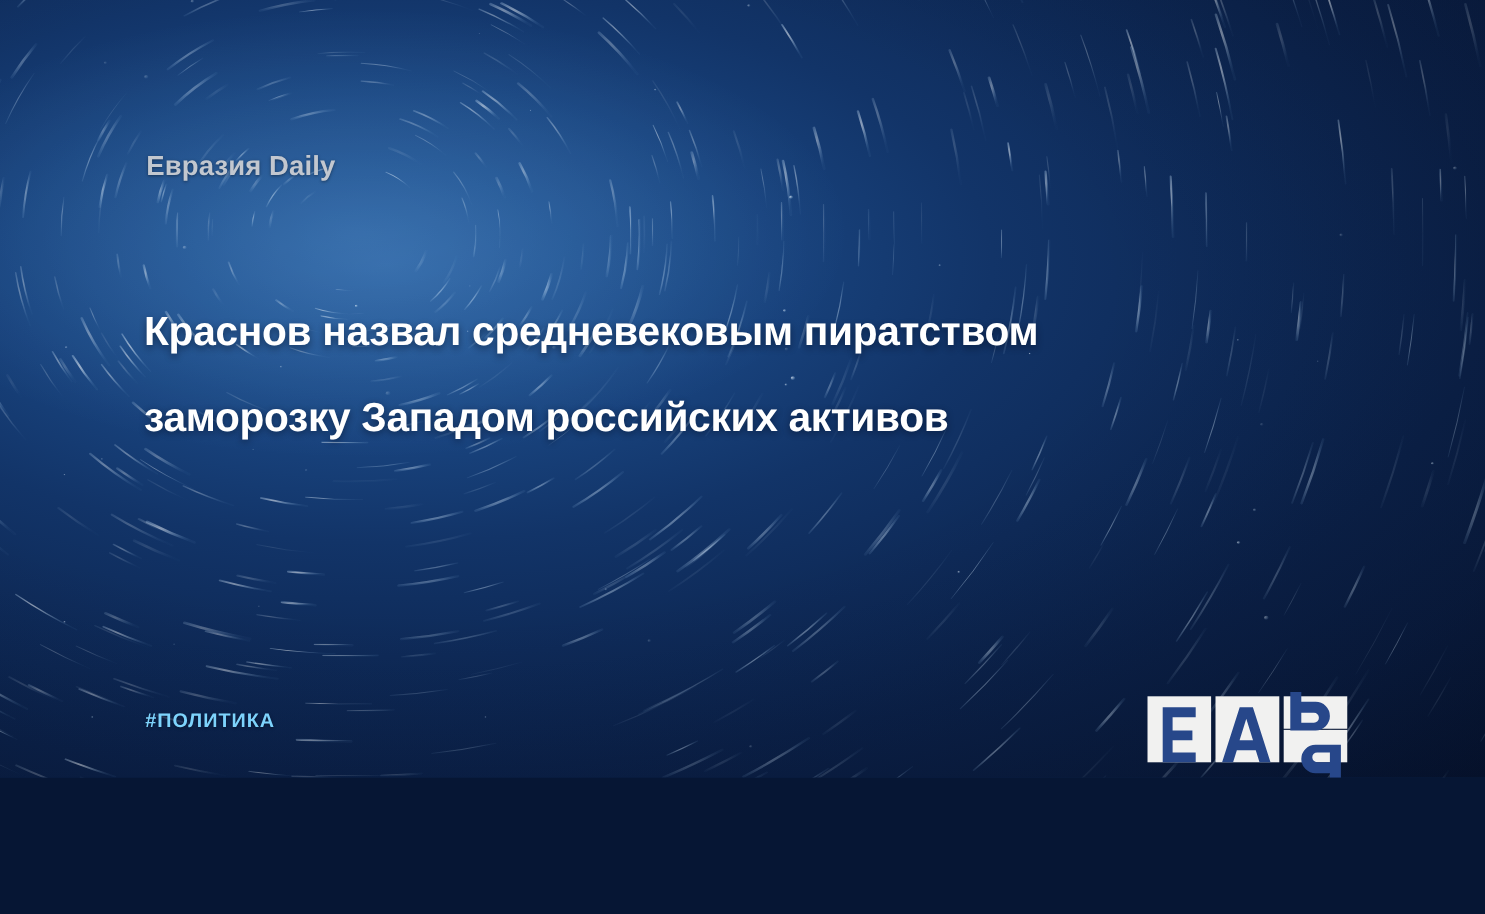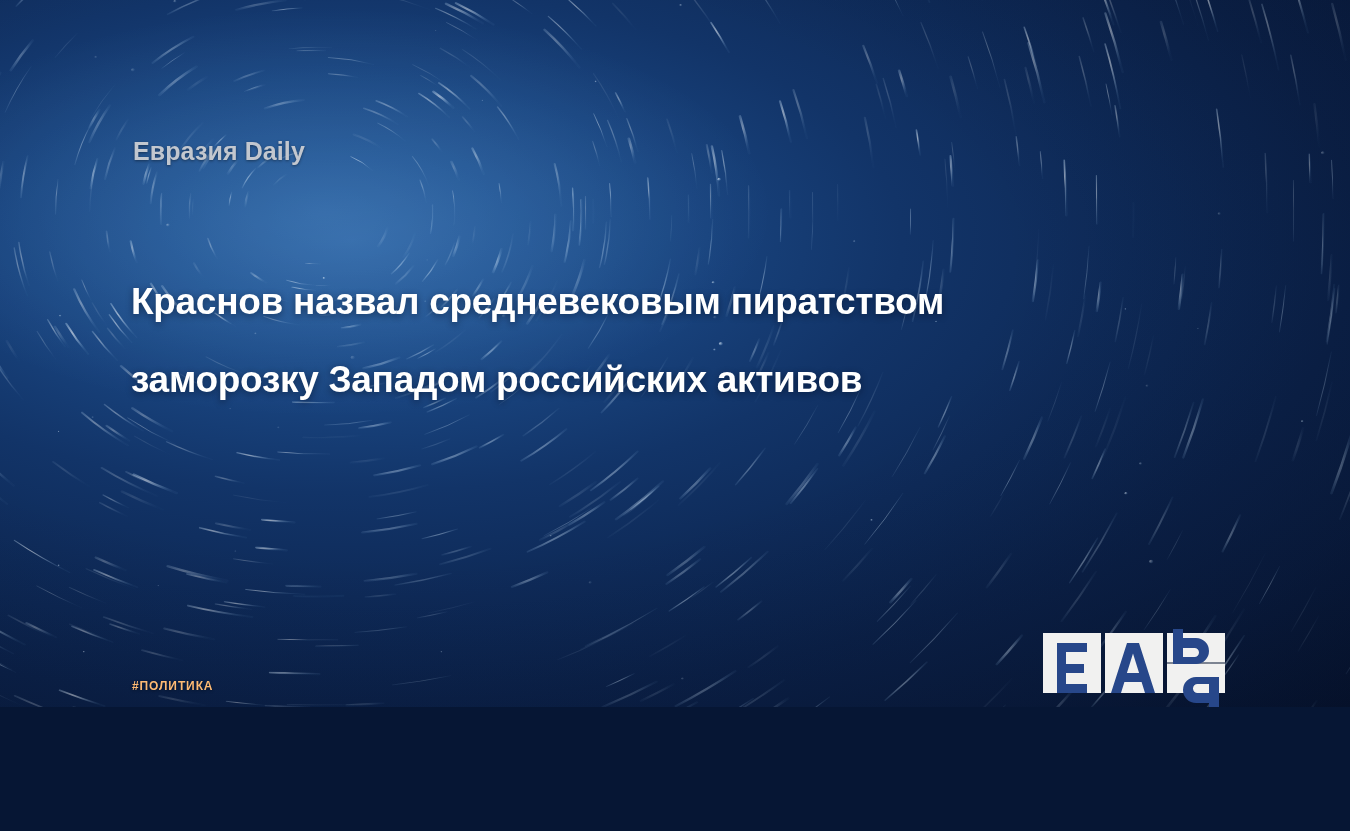--- a/index.html
+++ b/index.html
@@ -76,24 +76,24 @@
     font-size: 37px;
     line-height: 78px;
     font-weight: 700;
     color: #ffffff;
     letter-spacing: -0.3px;
     text-shadow: 0 2px 7px rgba(2,10,28,0.48);
   }
   .tag {
     position: absolute;
     left: 132px;
-    top: 679px;
-    font-size: 12px;
+    top: 645px;
+    font-size: 18px;
     font-weight: 700;
-    color: #fdba74;
+    color: #7dd3fc;
     letter-spacing: 0.9px;
     white-space: nowrap;
     text-shadow: 0 1px 3px rgba(0,0,0,0.42);
   }
 
   
   .logo {
     position: absolute;
     left: 1043px;
     top: 629px;

